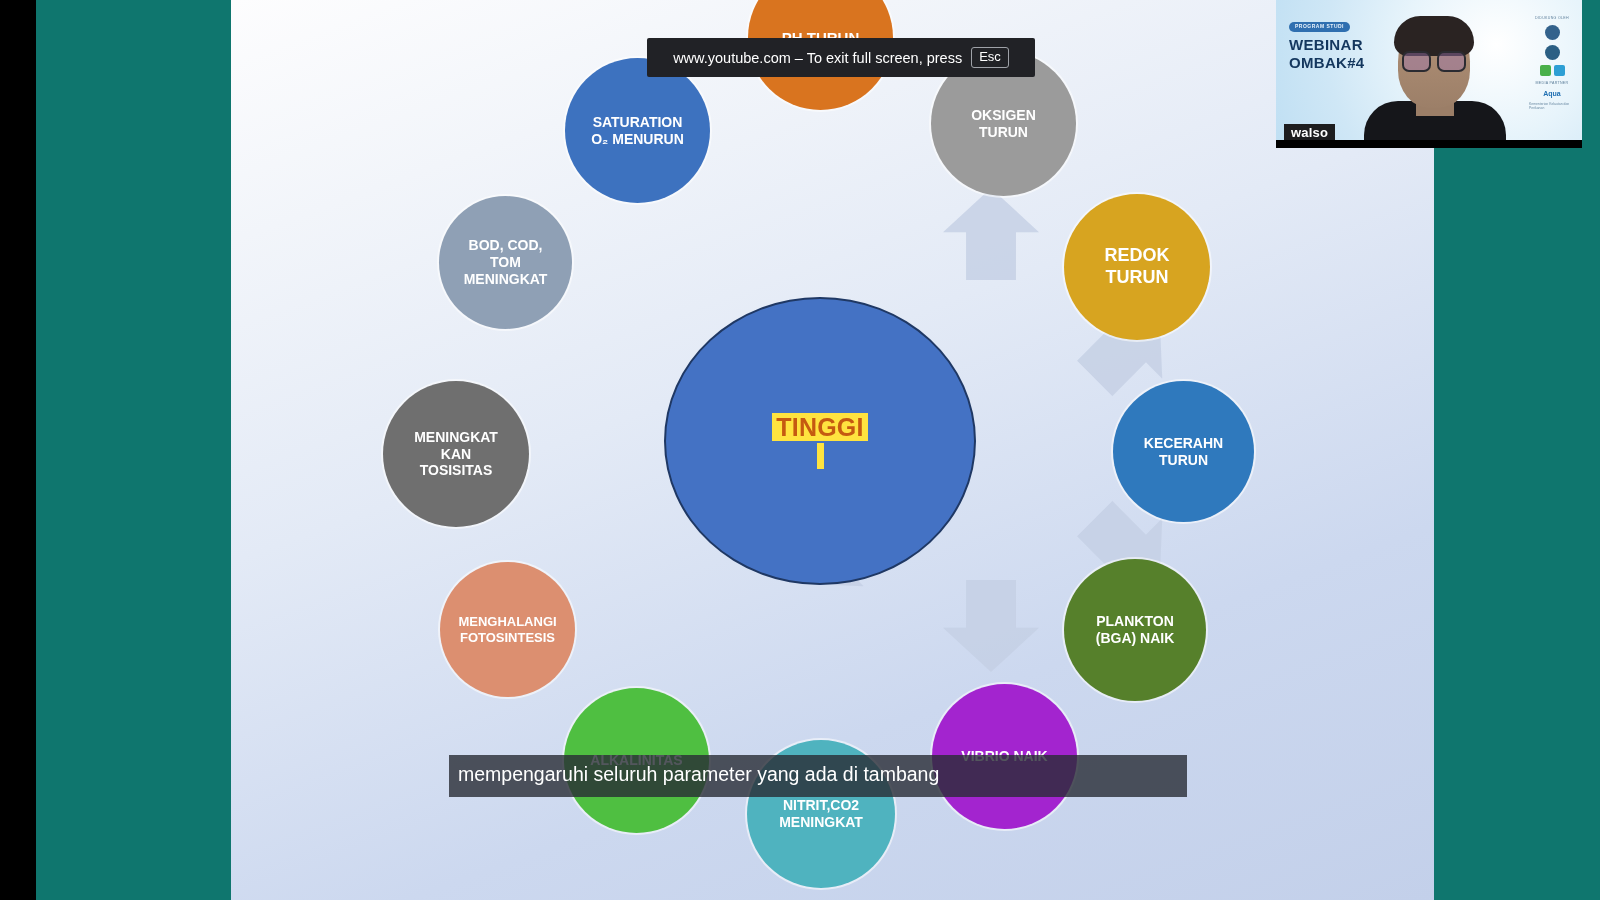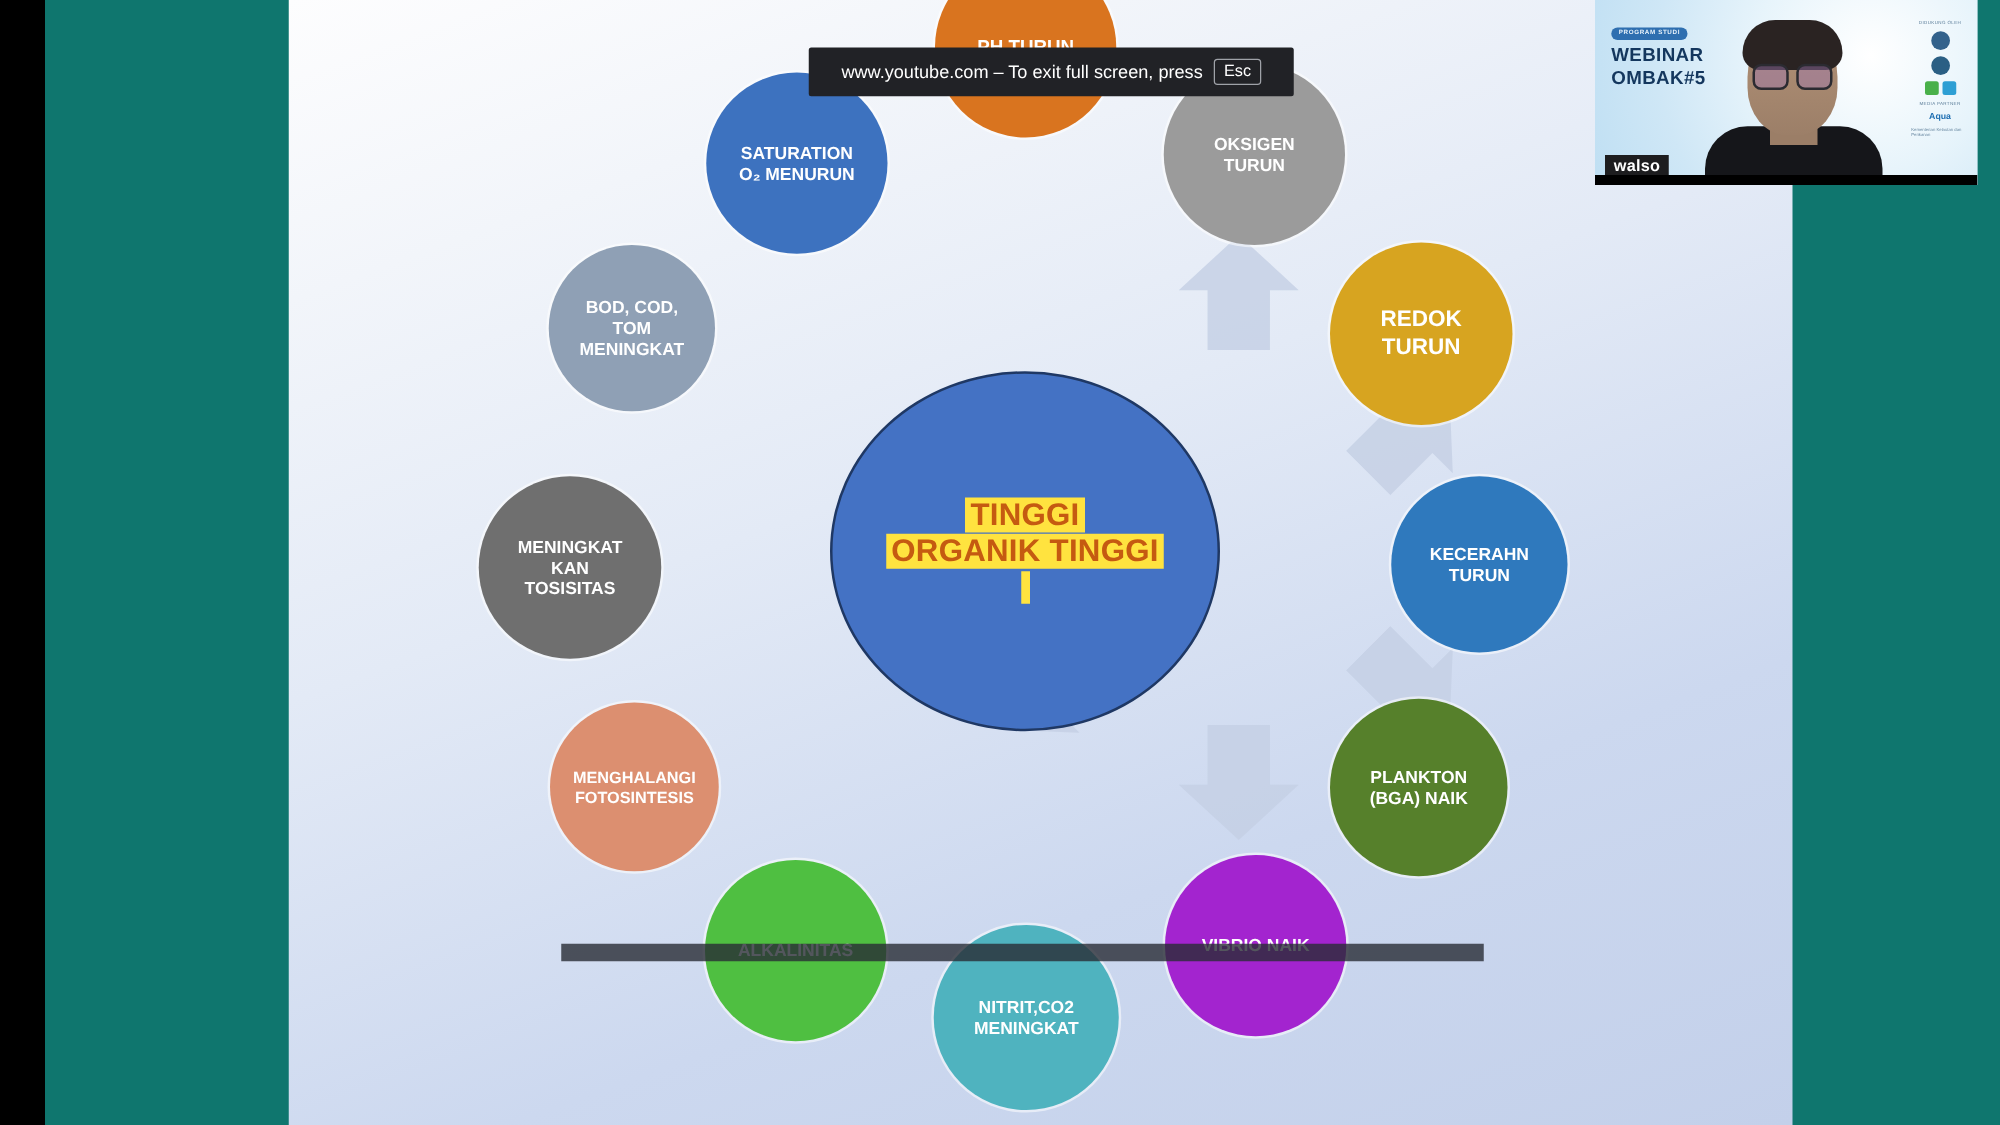--- a/index.html
+++ b/index.html
@@ -348,42 +348,42 @@
           <div>
             <span>NITRIT,CO2</span>
             <span>MENINGKAT</span>
           </div>
         </div>
       </div>
 
     <div id="center-circle">
       <div class="ctext top-block">
         <div><span class="hl">TINGGI</span></div>
-        <div><span class="hl">ORGANIK TINGGI</span></div>
       </div>
       <div class="stem"></div>
     </div>
 
   </div>
 
   <div id="yt-banner">
     <span>www.youtube.com – To exit full screen, press</span>
     <span id="yt-esc">Esc</span>
   </div>
 
   <div id="caption">
+    <div>mempengaruhi seluruh parameter yang ada di tambang</div>
   </div>
 
   <div id="webcam">
     <div id="webcam-bg"></div>
 
     <div id="cam-title">
       <div id="cam-pill">PROGRAM STUDI</div>
       <div>WEBINAR</div>
-      <div>OMBAK#5</div>
+      <div>OMBAK#4</div>
     </div>
 
     <div id="cam-logos">
       <div class="logo-cap">DIDUKUNG OLEH</div>
       <div class="logo-dot"></div>
       <div class="logo-dot b"></div>
       <div class="logo-row">
         <div class="logo-sq"></div>
         <div class="logo-sq c"></div>
       </div>

